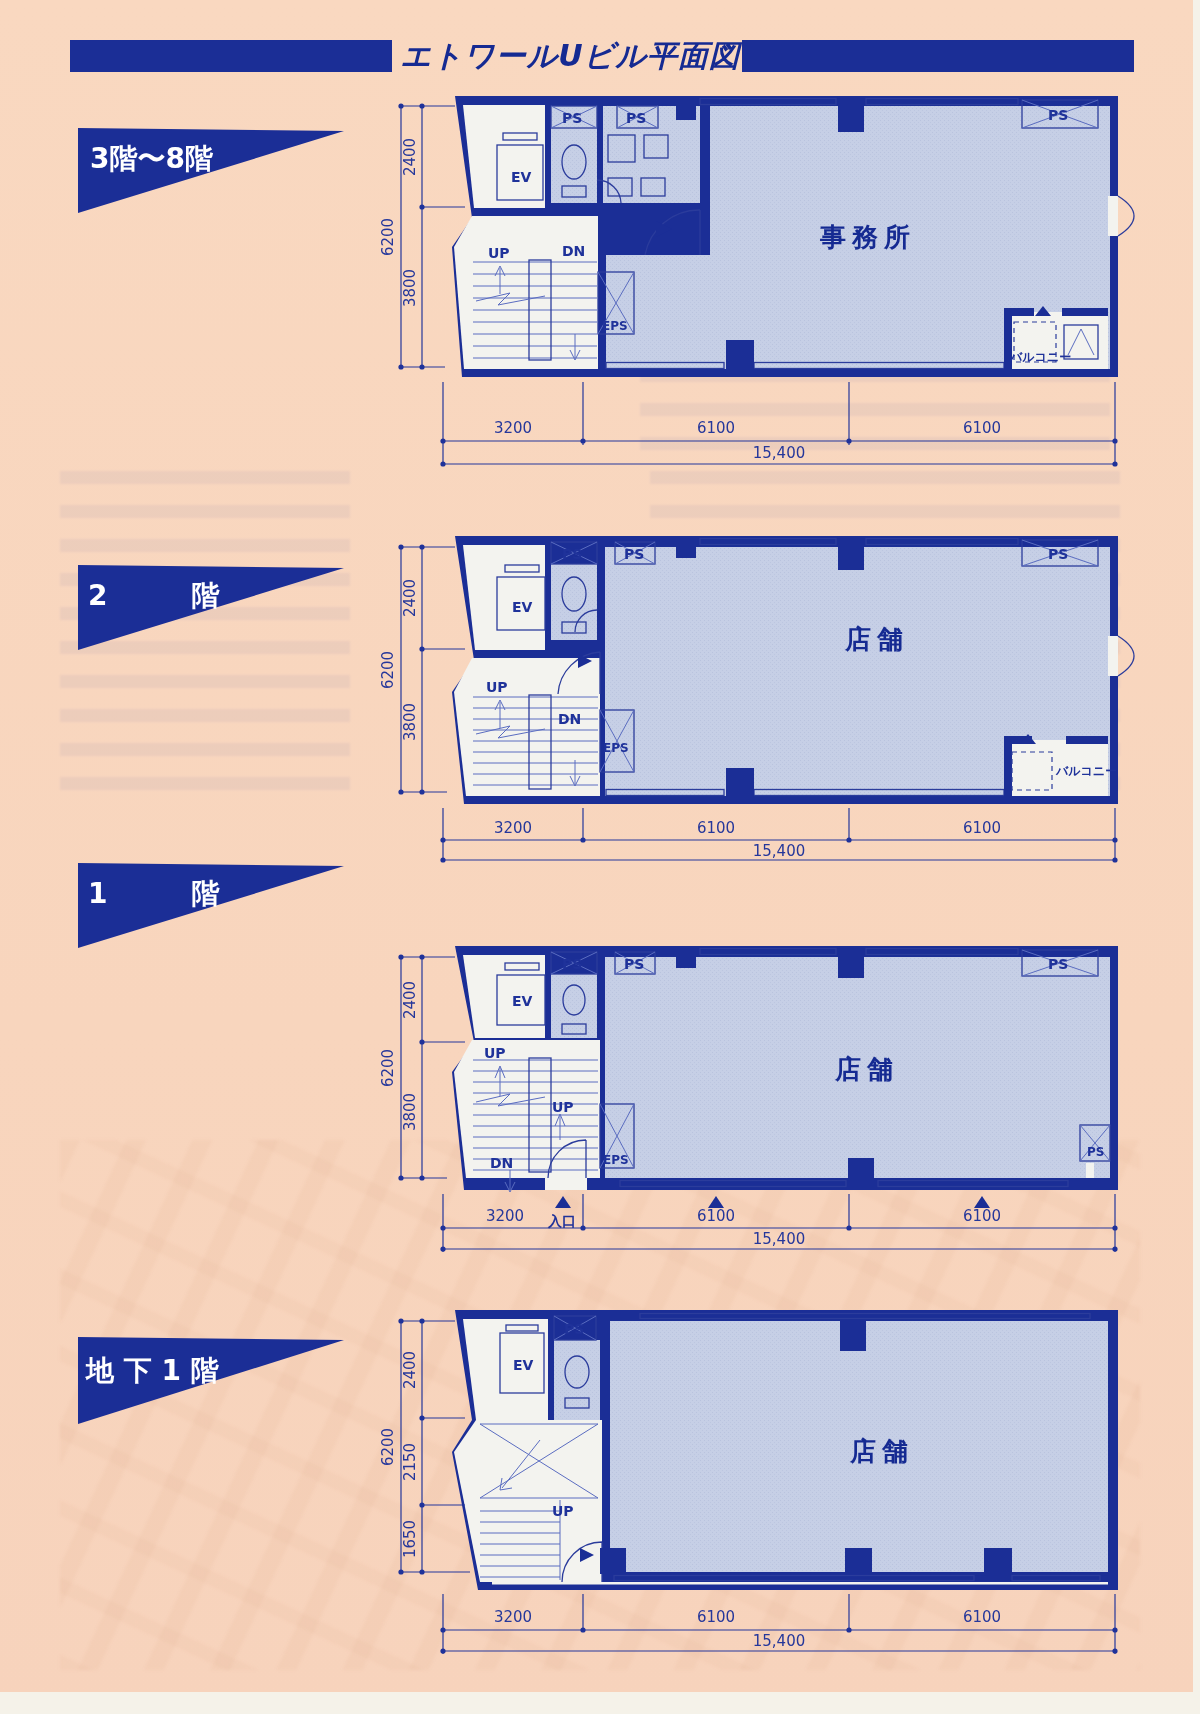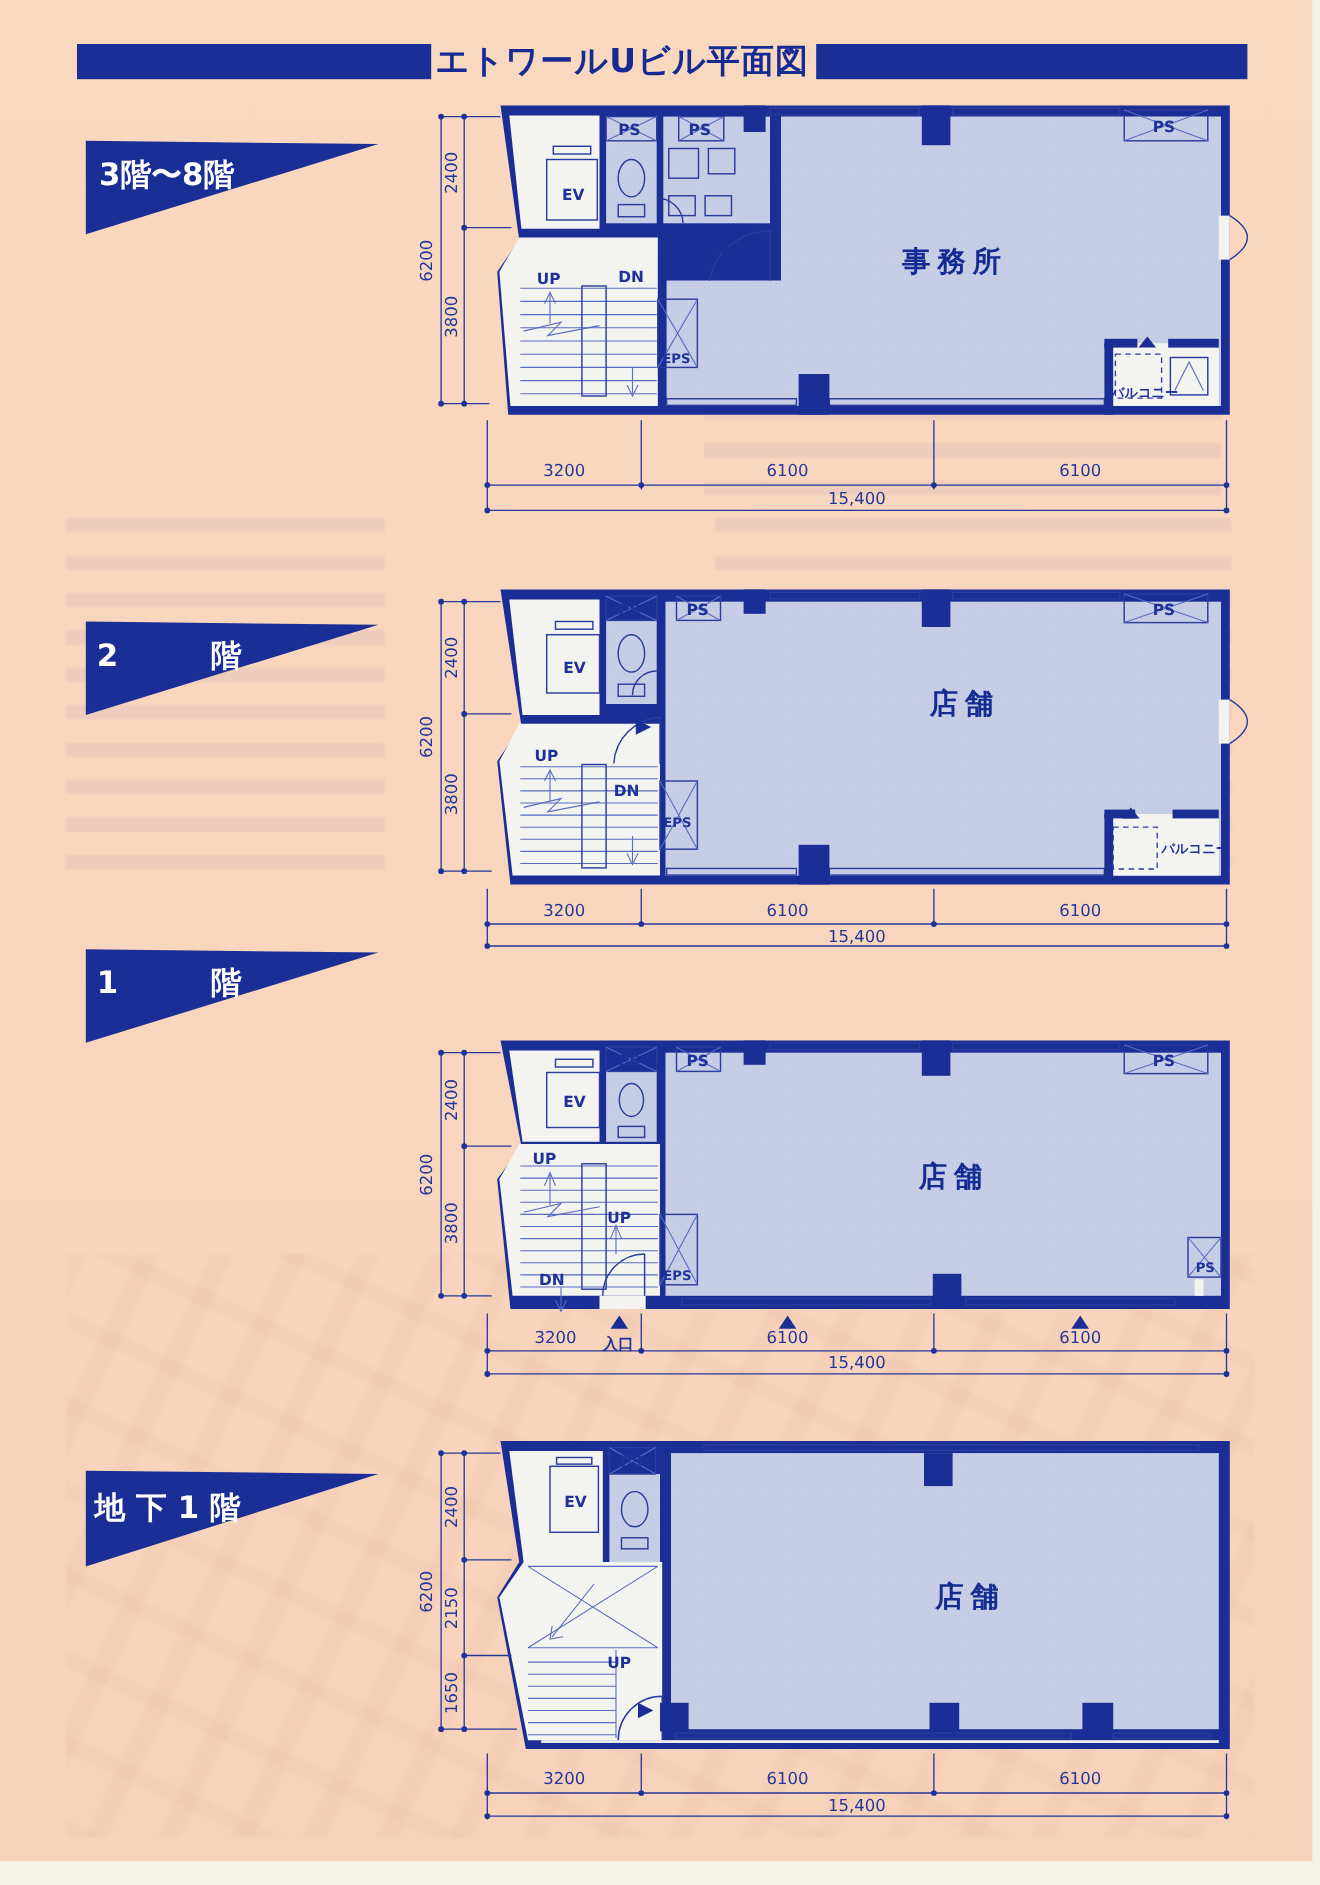--- a/index.html
+++ b/index.html
@@ -9,21 +9,21 @@
   .ghost{position:absolute;background:repeating-linear-gradient(0deg,rgba(28,47,150,.05) 0 13px,rgba(28,47,150,0) 13px 34px);filter:blur(1px);pointer-events:none;}
   .ghost-map{position:absolute;background:
       repeating-linear-gradient(115deg,rgba(200,130,90,.06) 0 18px,rgba(200,130,90,0) 18px 60px),
       repeating-linear-gradient(25deg,rgba(200,130,90,.05) 0 14px,rgba(200,130,90,0) 14px 70px);
       filter:blur(1.5px);pointer-events:none;}
   .edge-strip{position:absolute;background:#f5f2e9;}
   
   #titlebar{position:absolute;left:0;top:38px;width:1200px;height:36px;}
   .tbar{position:absolute;top:2px;height:32px;background:#1b2e96;}
   #title-text{position:absolute;left:396px;top:0;width:344px;height:36px;
-      font-size:30px;font-weight:bold;color:#152a92;text-align:left;line-height:36px;letter-spacing:1px;white-space:nowrap;}
+      font-size:30px;font-weight:bold;color:#152a92;text-align:right;line-height:36px;letter-spacing:1px;white-space:nowrap;font-style:italic;}
   
   .wall{fill:#1b2e96;}
   .whitef{fill:#f3f3ef;}
   .ln{stroke:#2b3c9c;stroke-width:1.3;fill:none;}
   .thin{stroke:#5a6cc0;stroke-width:1;fill:none;}
   .dash{stroke:#2b3c9c;stroke-width:1.2;fill:none;stroke-dasharray:5 4;}
   .dim{stroke:#25379b;stroke-width:1.2;fill:none;}
   .dot{fill:#1f329a;}
   .tri{fill:#1b2e96;}
   text{font-family:"DejaVu Sans","Liberation Sans",sans-serif;fill:#25379b;}

